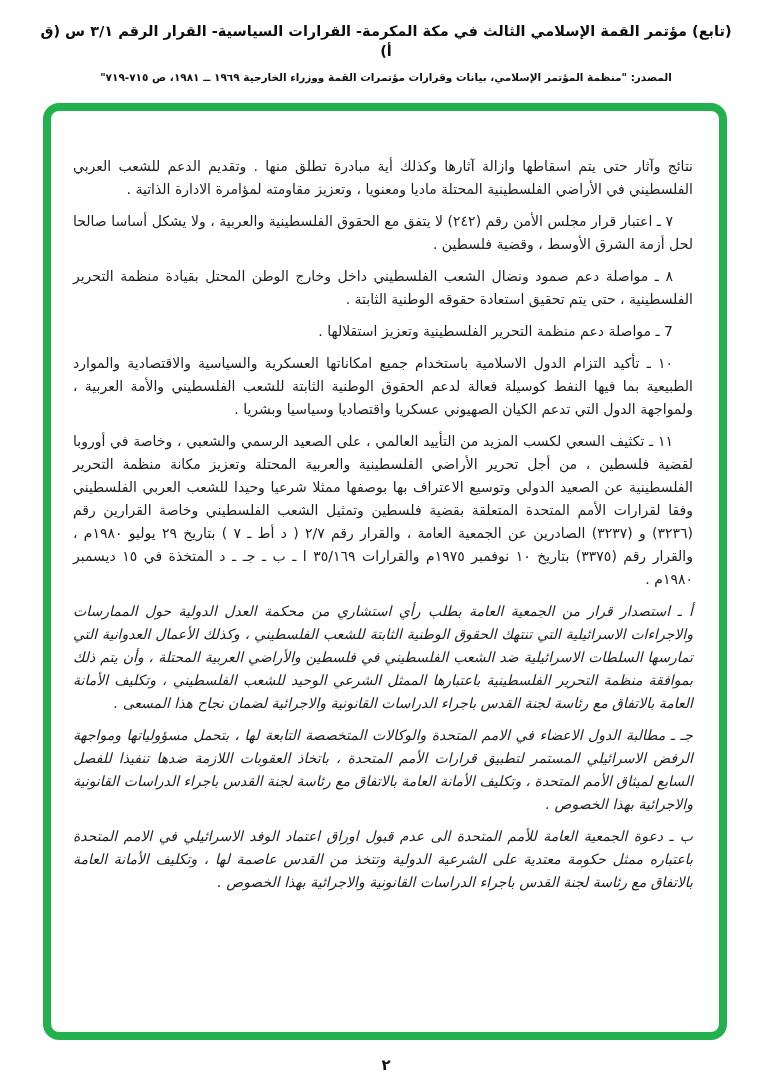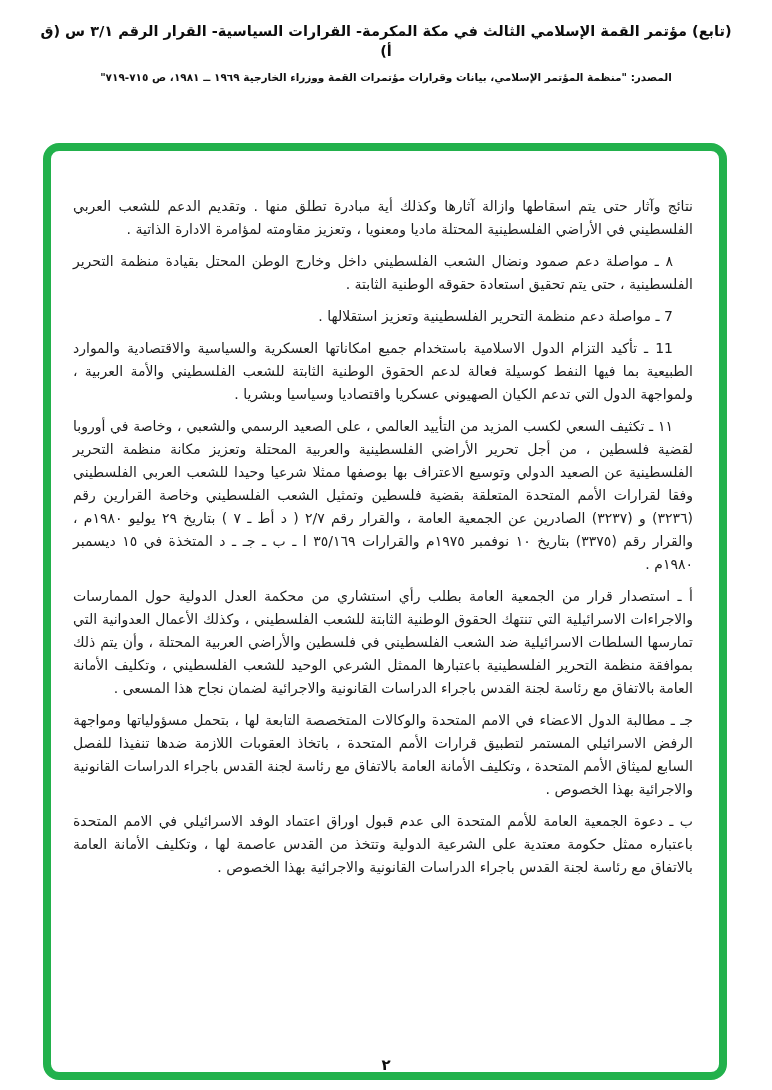--- a/index.html
+++ b/index.html
@@ -34,44 +34,45 @@
     padding:44px 26px 14px 22px;
     direction:rtl;
     text-align:justify;
     text-align-last:right;
     font-size:14px; line-height:23px;
     color:#1c1c1c;
     overflow:hidden;
   }
   .para { margin:0 0 9px 0; }
   .role-numbered  { text-indent:20px; }
-  .role-lettered  { text-indent:0; }
+  .role-lettered  { text-indent:0;font-style:italic; }
   .role-continuation { text-indent:0; }
 
   .footer-page-number {
     position:absolute; bottom:16px; left:0; width:100%;
     text-align:center; font-weight:bold; font-size:15px; color:#0d0d0d;
   }
 </style>
 </head>
 <body>
 
 <div class="page">
 
   <div class="doc-header">
     <div class="title-line">(تابع) مؤتمر القمة الإسلامي الثالث في مكة المكرمة- القرارات السياسية- القرار الرقم ٣/١ س (ق أ)</div>
     <div class="source-line">المصدر: "منظمة المؤتمر الإسلامي، بيانات وقرارات مؤتمرات القمة ووزراء الخارجية ١٩٦٩ ــ ١٩٨١، ص ٧١٥-٧١٩"</div>
   </div>
 
-  <div class="content-frame" style="border-color: rgb(34, 177, 76); margin-top: 40px;">
+  <div class="content-frame" style="border-color: rgb(34, 177, 76);">
     <div class="frame-content">
         <p class="para role-continuation">نتائج وآثار حتى يتم اسقاطها وازالة آثارها وكذلك أية مبادرة تطلق منها . وتقديم الدعم للشعب العربي الفلسطيني في الأراضي الفلسطينية المحتلة ماديا ومعنويا ، وتعزيز مقاومته لمؤامرة الادارة الذاتية .</p>
+        <p class="para role-numbered">٧ ـ اعتبار قرار مجلس الأمن رقم (٢٤٢) لا يتفق مع الحقوق الفلسطينية والعربية ، ولا يشكل أساسا صالحا لحل أزمة الشرق الأوسط ، وقضية فلسطين .</p>
         <p class="para role-numbered">٨ ـ مواصلة دعم صمود ونضال الشعب الفلسطيني داخل وخارج الوطن المحتل بقيادة منظمة التحرير الفلسطينية ، حتى يتم تحقيق استعادة حقوقه الوطنية الثابتة .</p>
         <p class="para role-numbered">7 ـ مواصلة دعم منظمة التحرير الفلسطينية وتعزيز استقلالها .</p>
-        <p class="para role-numbered">11 ـ تأكيد التزام الدول الاسلامية باستخدام جميع امكاناتها العسكرية والسياسية والاقتصادية والموارد الطبيعية بما فيها النفط كوسيلة فعالة لدعم الحقوق الوطنية الثابتة للشعب الفلسطيني والأمة العربية ، ولمواجهة الدول التي تدعم الكيان الصهيوني عسكريا واقتصاديا وسياسيا وبشريا .</p>
+        <p class="para role-numbered">١٠ ـ تأكيد التزام الدول الاسلامية باستخدام جميع امكاناتها العسكرية والسياسية والاقتصادية والموارد الطبيعية بما فيها النفط كوسيلة فعالة لدعم الحقوق الوطنية الثابتة للشعب الفلسطيني والأمة العربية ، ولمواجهة الدول التي تدعم الكيان الصهيوني عسكريا واقتصاديا وسياسيا وبشريا .</p>
         <p class="para role-numbered">١١ ـ تكثيف السعي لكسب المزيد من التأييد العالمي ، على الصعيد الرسمي والشعبي ، وخاصة في أوروبا لقضية فلسطين ، من أجل تحرير الأراضي الفلسطينية والعربية المحتلة وتعزيز مكانة منظمة التحرير الفلسطينية عن الصعيد الدولي وتوسيع الاعتراف بها بوصفها ممثلا شرعيا وحيدا للشعب العربي الفلسطيني وفقا لقرارات الأمم المتحدة المتعلقة بقضية فلسطين وتمثيل الشعب الفلسطيني وخاصة القرارين رقم (٣٢٣٦) و (٣٢٣٧) الصادرين عن الجمعية العامة ، والقرار رقم ٢/٧ ( د أط ـ ٧ ) بتاريخ ٢٩ يوليو ١٩٨٠م ، والقرار رقم (٣٣٧٥) بتاريخ ١٠ نوفمبر ١٩٧٥م والقرارات ٣٥/١٦٩ ا ـ ب ـ جـ ـ د المتخذة في ١٥ ديسمبر ١٩٨٠م .</p>
         <p class="para role-lettered">أ ـ استصدار قرار من الجمعية العامة بطلب رأي استشاري من محكمة العدل الدولية حول الممارسات والاجراءات الاسرائيلية التي تنتهك الحقوق الوطنية الثابتة للشعب الفلسطيني ، وكذلك الأعمال العدوانية التي تمارسها السلطات الاسرائيلية ضد الشعب الفلسطيني في فلسطين والأراضي العربية المحتلة ، وأن يتم ذلك بموافقة منظمة التحرير الفلسطينية باعتبارها الممثل الشرعي الوحيد للشعب الفلسطيني ، وتكليف الأمانة العامة بالاتفاق مع رئاسة لجنة القدس باجراء الدراسات القانونية والاجرائية لضمان نجاح هذا المسعى .</p>
         <p class="para role-lettered">جـ ـ مطالبة الدول الاعضاء في الامم المتحدة والوكالات المتخصصة التابعة لها ، بتحمل مسؤولياتها ومواجهة الرفض الاسرائيلي المستمر لتطبيق قرارات الأمم المتحدة ، باتخاذ العقوبات اللازمة ضدها تنفيذا للفصل السابع لميثاق الأمم المتحدة ، وتكليف الأمانة العامة بالاتفاق مع رئاسة لجنة القدس باجراء الدراسات القانونية والاجرائية بهذا الخصوص .</p>
         <p class="para role-lettered">ب ـ دعوة الجمعية العامة للأمم المتحدة الى عدم قبول اوراق اعتماد الوفد الاسرائيلي في الامم المتحدة باعتباره ممثل حكومة معتدية على الشرعية الدولية وتتخذ من القدس عاصمة لها ، وتكليف الأمانة العامة بالاتفاق مع رئاسة لجنة القدس باجراء الدراسات القانونية والاجرائية بهذا الخصوص .</p>
       </div>
   </div>
 
   <div class="footer-page-number">٢</div>
 
 </div>

